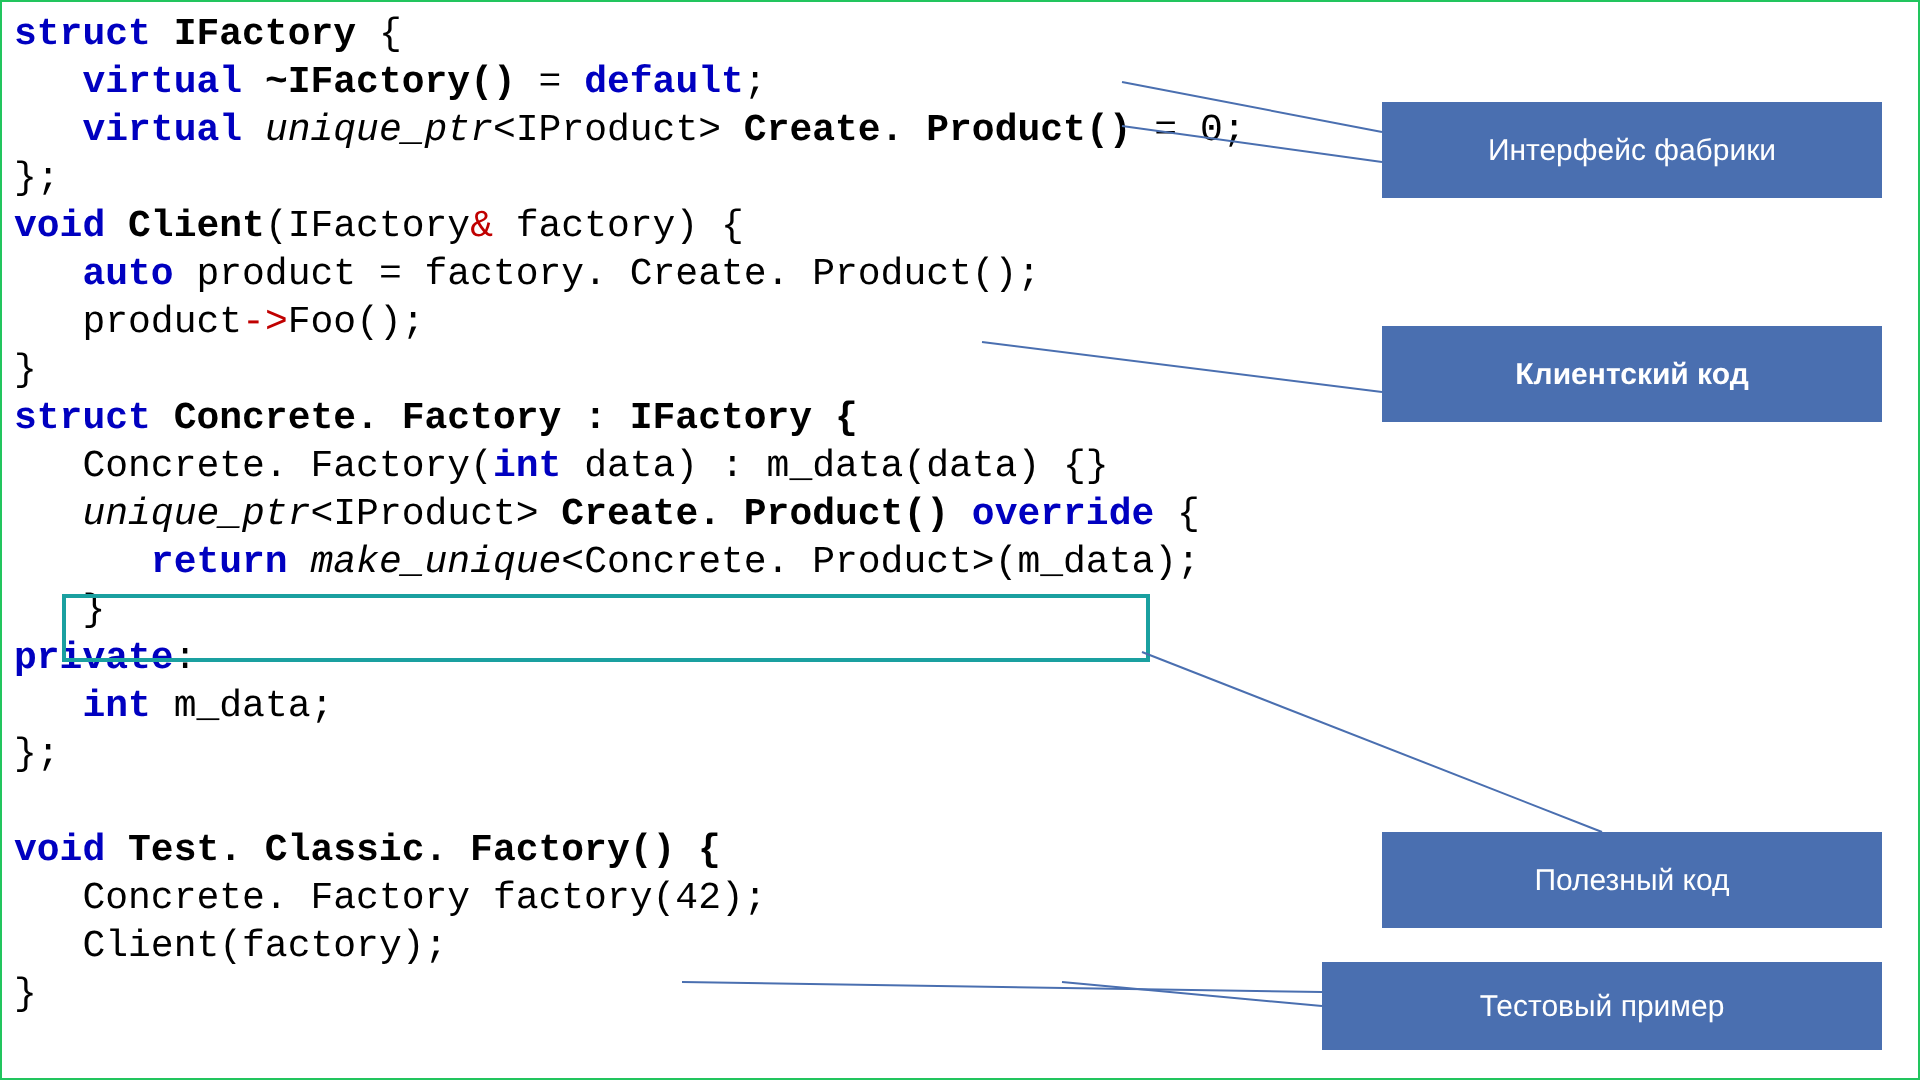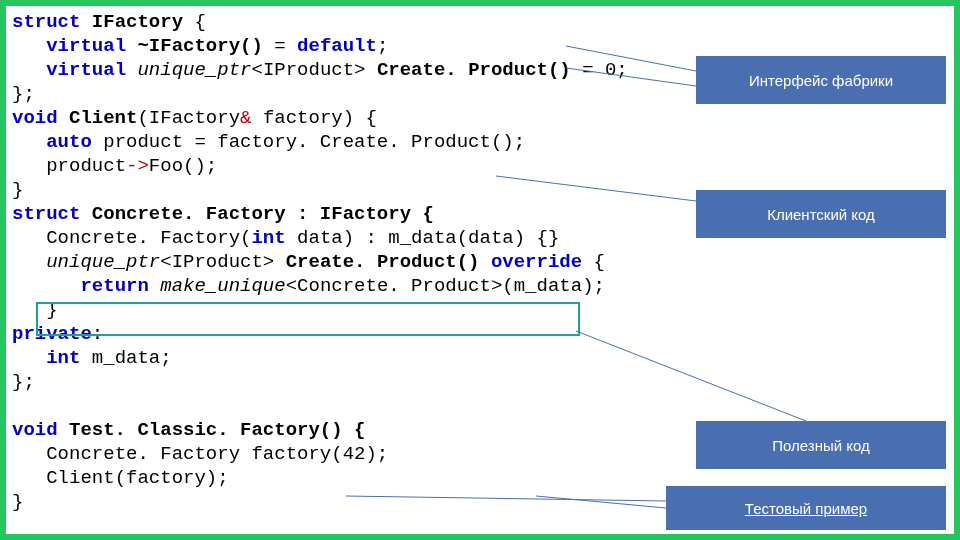--- a/index.html
+++ b/index.html
@@ -8,21 +8,21 @@
     width: 960px;
     height: 540px;
     background: #ffffff;
     font-family: "Segoe UI", Tahoma, sans-serif;
     overflow: hidden;
   }
   .stage {
     position: relative;
     width: 960px;
     height: 540px;
-    border: 6px solid #22c55e;
+    border: 1px solid #22c55e;
     box-sizing: border-box;
   }
   pre.code {
     position: absolute;
     left: 6px;
     top: 4px;
     margin: 0;
     font-family: Consolas, "Courier New", monospace;
     font-size: 19px;
     line-height: 24px;
@@ -83,25 +83,25 @@
 <span></span>
 <span class="kw">void</span><span class="fn"> Test. Classic. Factory() {</span>
 <span>   </span><span>Concrete. Factory factory(42); </span>
 <span>   </span><span>Client(factory); </span>
 <span>}</span></pre>
 
   <div class="highlight-box" style="left:30px; top:296px; width:540px; height:30px;"></div>
 
   <div class="box" style="left:690px; top:50px; width:250px; height:48px;text-align:center;">Интерфейс фабрики</div>
 
-  <div class="box" style="left:690px; top:184px; width:250px; height:48px;">Клиентский код</div>
+  <div class="box" style="left:690px; top:162px; width:250px; height:48px;font-weight:bold;">Клиентский код</div>
 
   <div class="box" style="left:690px; top:415px; width:250px; height:48px;">Полезный код</div>
 
-  <div class="box" style="left:660px; top:480px; width:280px; height:44px;text-decoration:underline;">Тестовый пример</div>
+  <div class="box" style="left:660px; top:480px; width:280px; height:44px;">Тестовый пример</div>
 
   <svg class="connectors">
 
     <line x1="560" y1="40" x2="690" y2="65"></line>
     <line x1="560" y1="62" x2="690" y2="80"></line>
 
     <line x1="490" y1="170" x2="690" y2="195"></line>
 
     <line x1="570" y1="325" x2="800" y2="415"></line>
 

